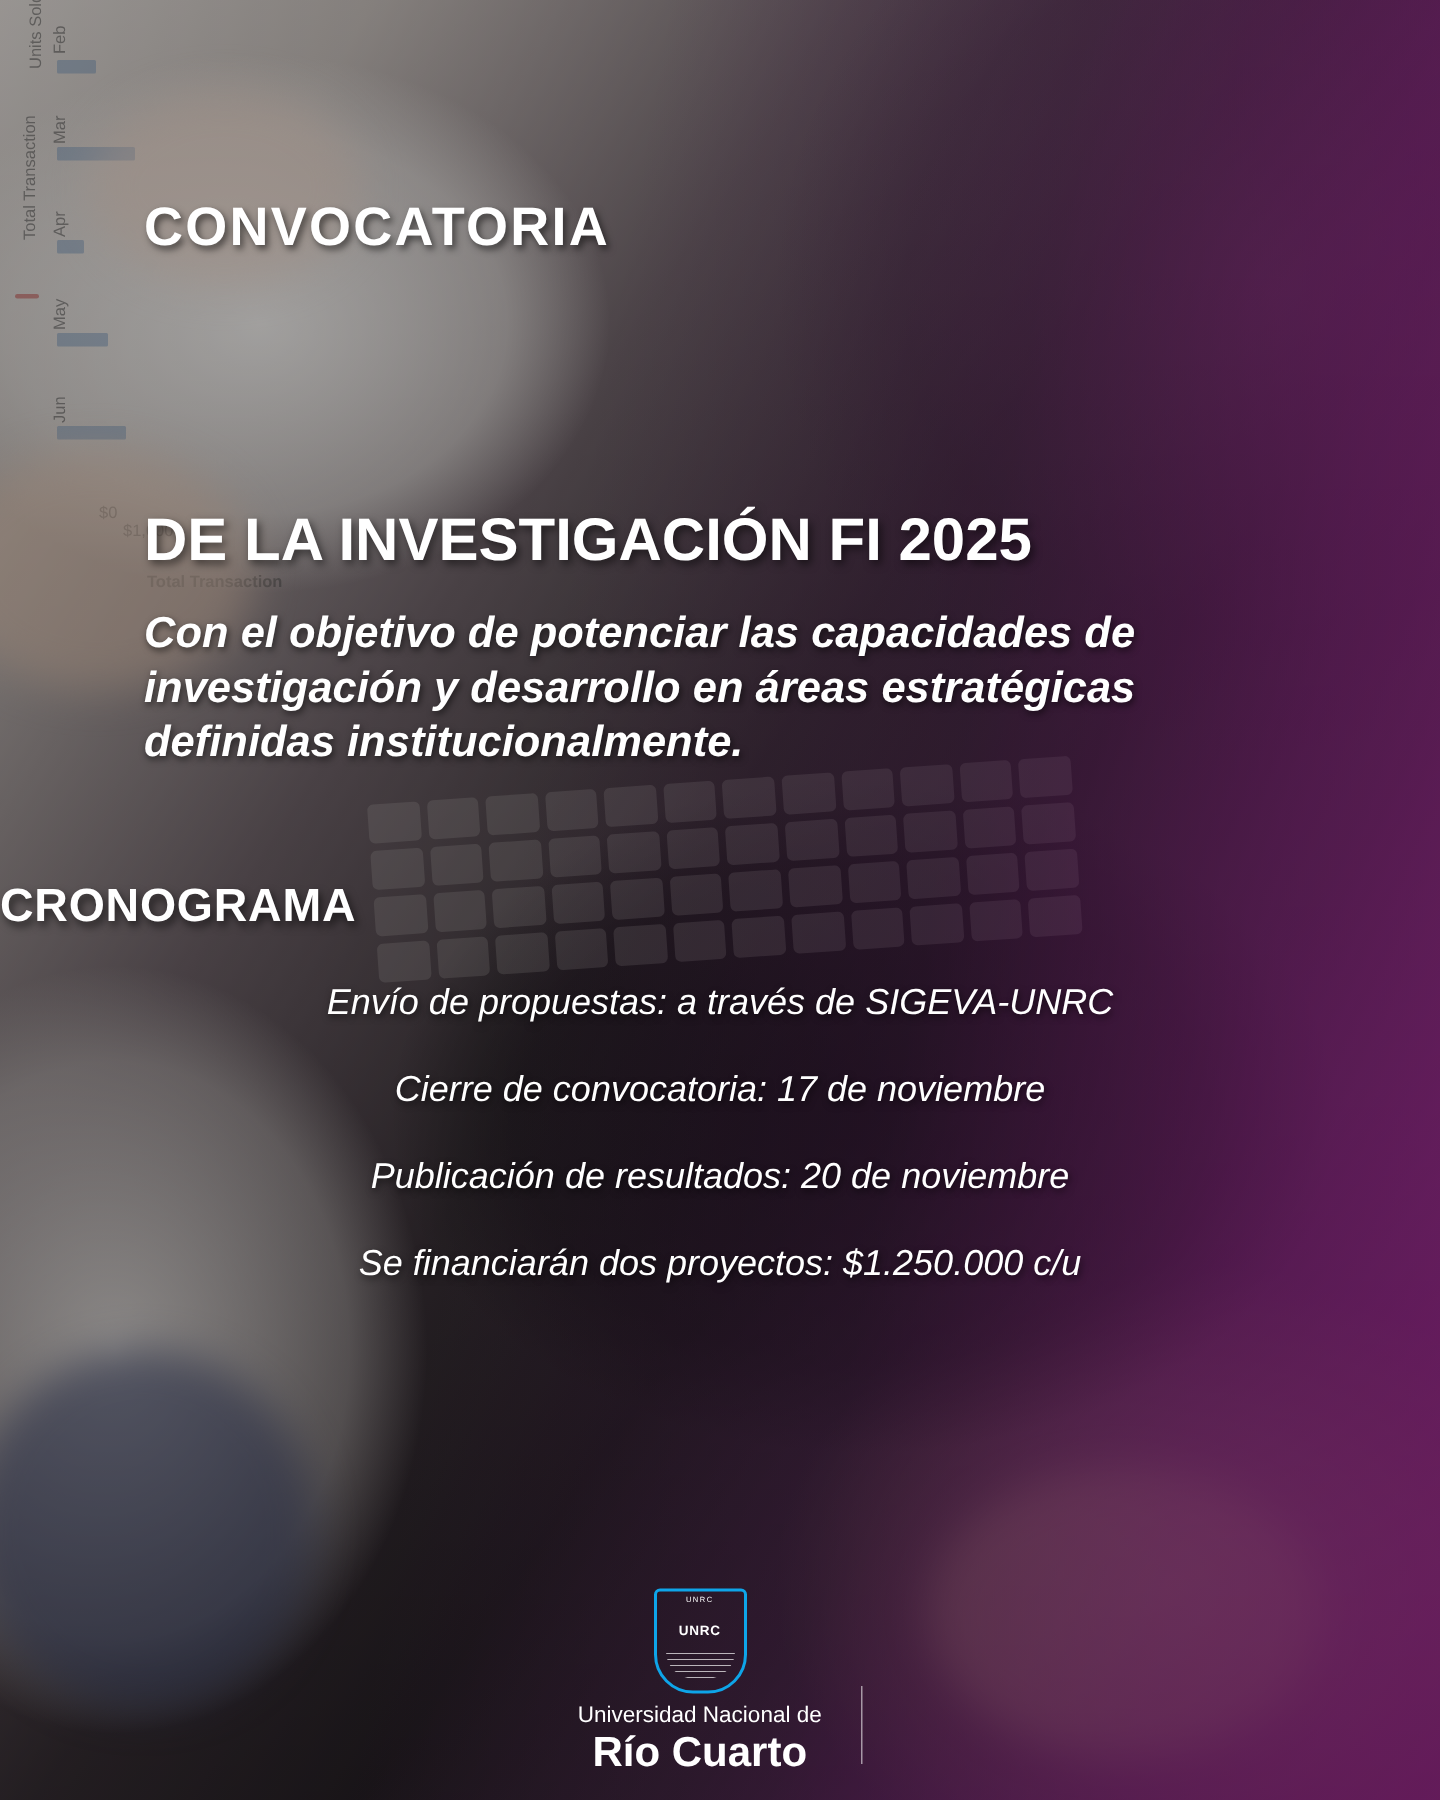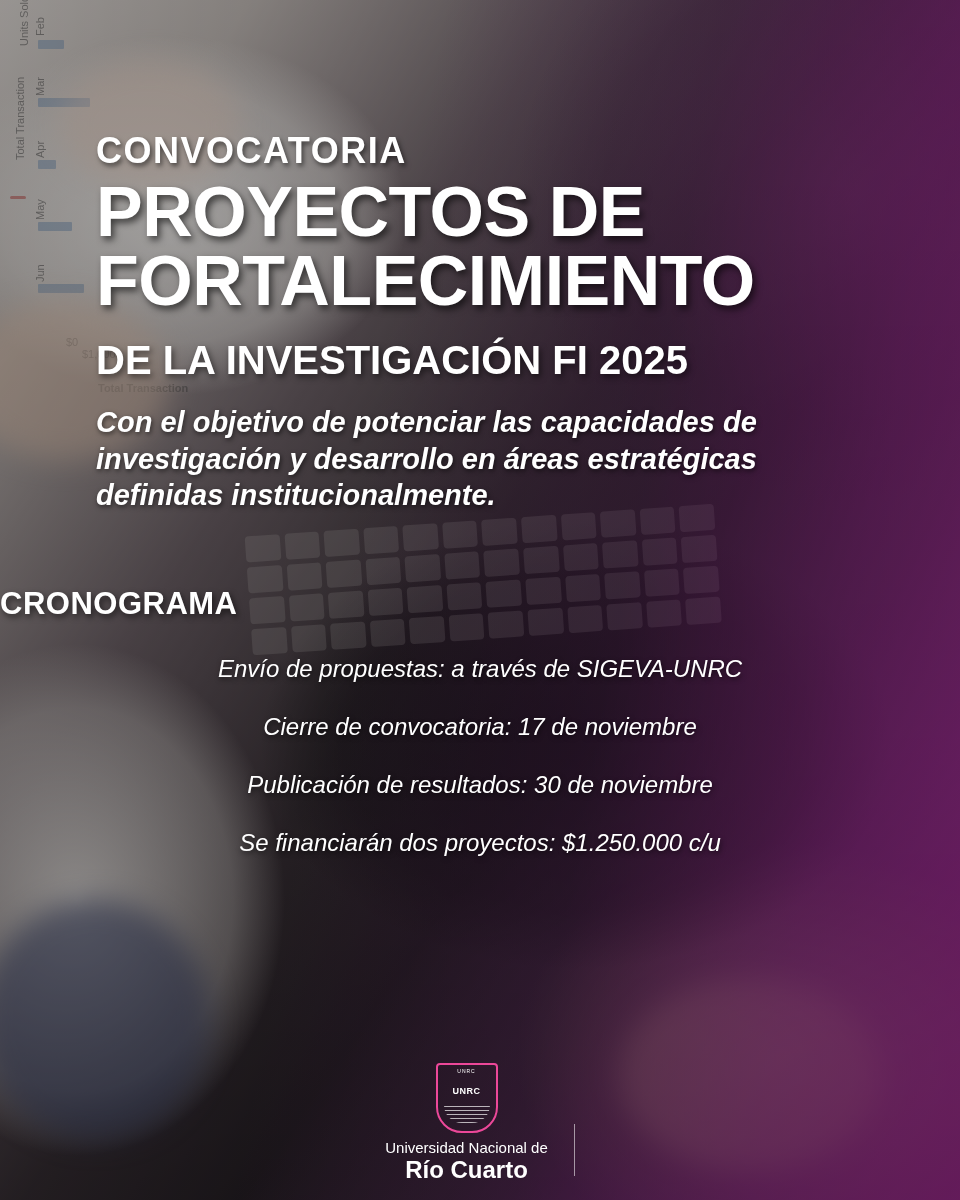--- a/index.html
+++ b/index.html
@@ -222,21 +222,21 @@
   }
   .logo-block {
     display: flex;
     flex-direction: column;
     align-items: center;
     color: #fff;
   }
   .crest {
     width: 58px;
     height: 66px;
-    border: 2px solid #ec4899;
+    border: 2px solid #0ea5e9;
     border-radius: 4px 4px 26px 26px;
     position: relative;
     display: flex;
     align-items: center;
     justify-content: center;
     margin-bottom: 7px;
     overflow: hidden;
   }
   .crest .crest-top {
     position: absolute;
@@ -292,21 +292,21 @@
     font-size: 7px;
     letter-spacing: 1px;
   }
   .logo-line1 {
     font-size: 15px;
     font-weight: 400;
     line-height: 1.1;
     text-align: right;
   }
   .logo-line2 {
-    font-size: 24px;
+    font-size: 28px;
     font-weight: 800;
     line-height: 1.05;
     text-align: center;
   }
   .divider-v {
     width: 1px;
     height: 52px;
     background: rgba(255,255,255,0.55);
     margin-bottom: 6px;
   }
@@ -393,35 +393,31 @@
   <div class="blob" style="left:60px; top:60px; width:180px; height:130px; background:rgba(232,206,190,0.45);"></div>
   <div class="blob" style="left:-20px; top:900px; width:230px; height:240px; background:rgba(60,70,110,0.55);"></div>
 
   <div class="bg-violet"></div>
   <div class="bg-shade"></div>
 
   <div class="content">
 
     <div class="kicker">CONVOCATORIA</div>
 
-    <div class="title">
-      <span class="l1">PROYECTOS DE</span>
-      <span class="l2">FORTALECIMIENTO</span>
-    </div>
 
     <div class="subtitle">DE LA INVESTIGACIÓN FI 2025</div>
 
     <div class="lede">Con el objetivo de potenciar las capacidades de investigación y desarrollo en áreas estratégicas definidas institucionalmente.</div>
 
     <div class="section-heading">CRONOGRAMA</div>
 
     <ul class="schedule">
       <li>Envío de propuestas: a través de SIGEVA-UNRC</li>
       <li>Cierre de convocatoria: 17 de noviembre</li>
-      <li>Publicación de resultados: 30 de noviembre</li>
+      <li>Publicación de resultados: 20 de noviembre</li>
       <li>Se financiarán dos proyectos: $1.250.000 c/u</li>
     </ul>
 
 
     <div class="footer">
 
       <div class="logo-block">
         <div class="crest">
           <div class="crest-top">UNRC</div>
           <div class="crest-mid">UNRC</div>

